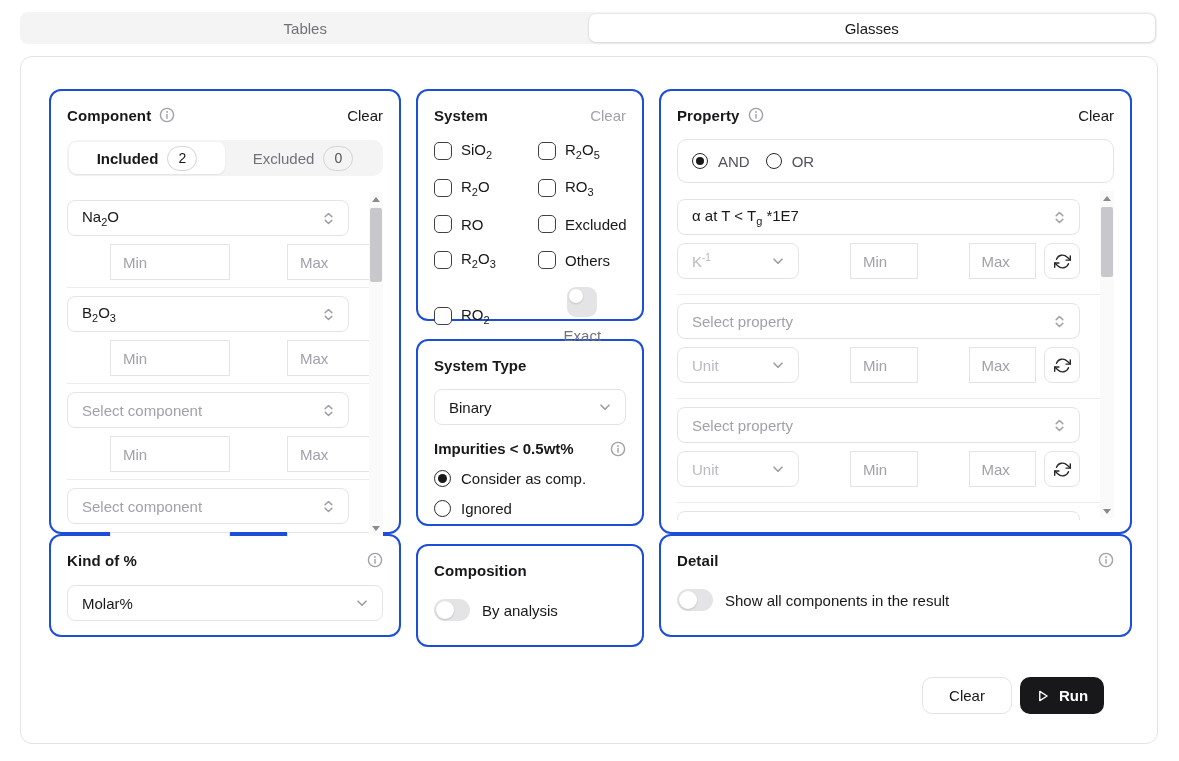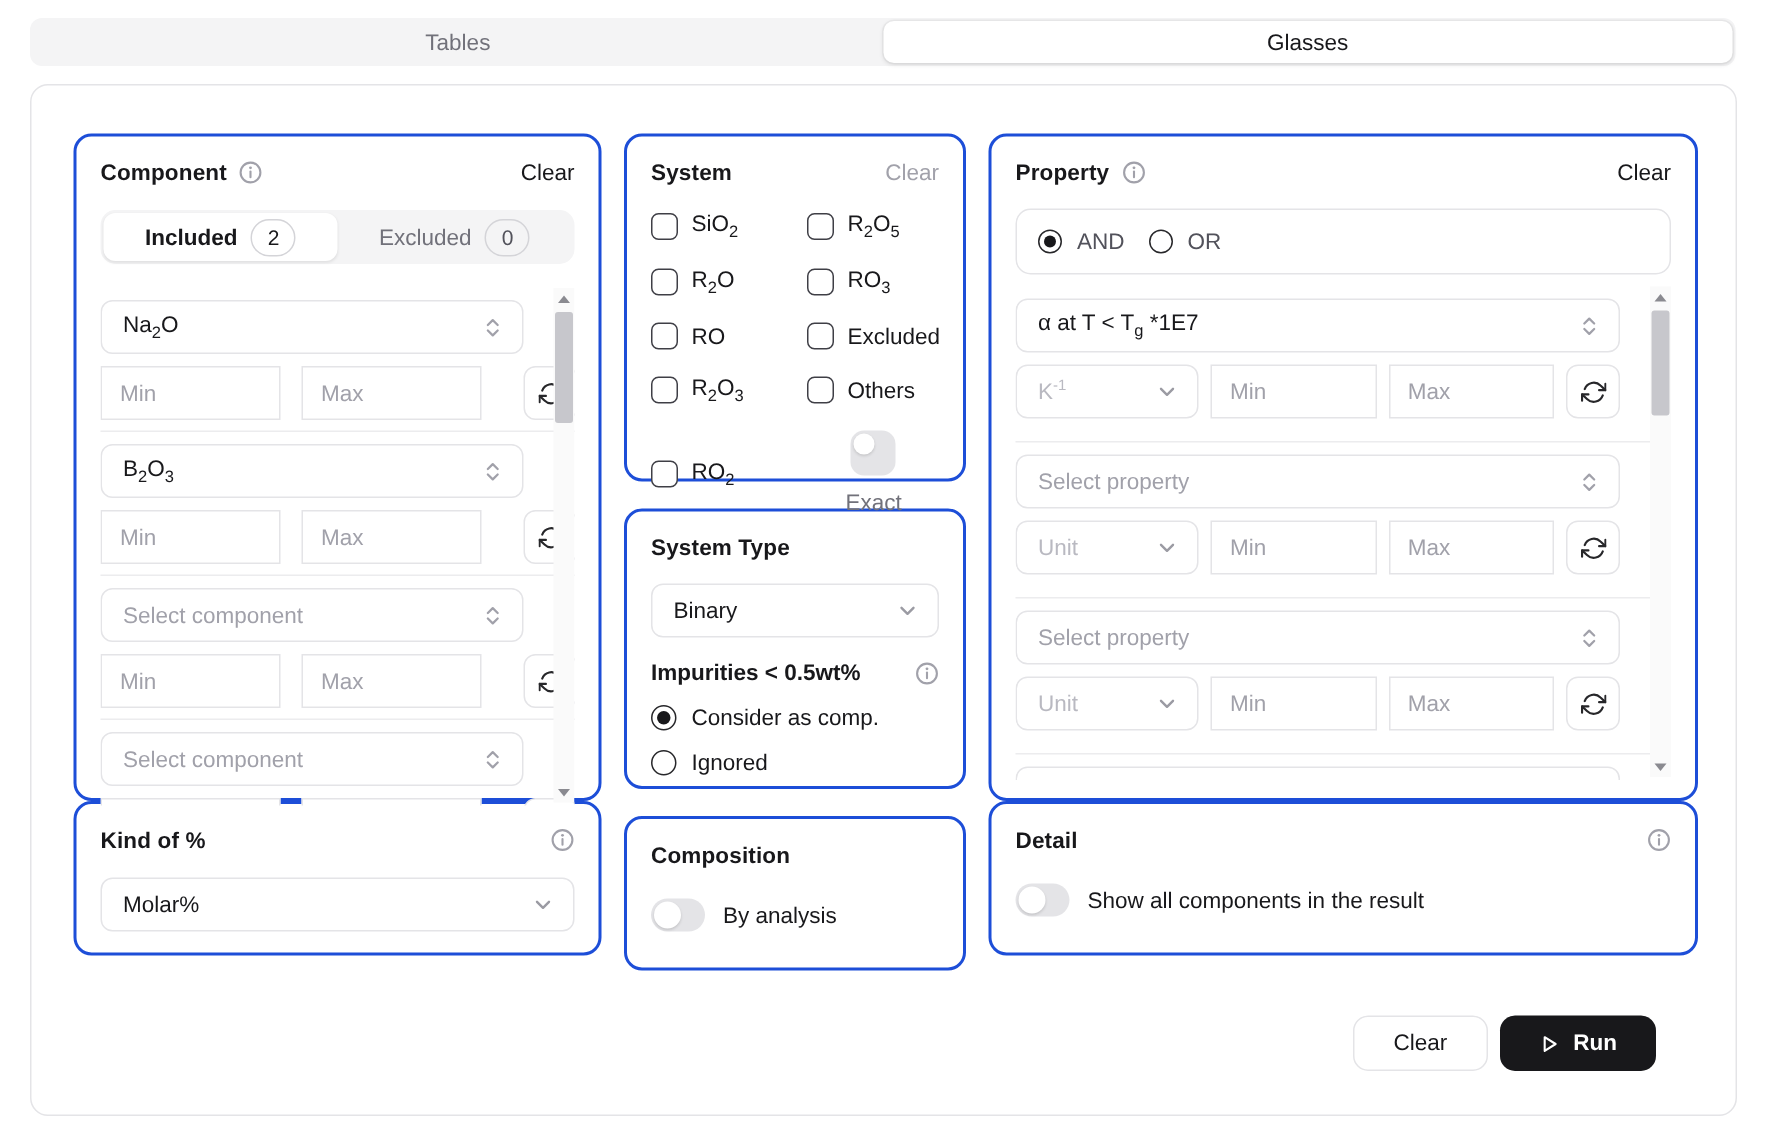--- a/index.html
+++ b/index.html
@@ -33,21 +33,21 @@
   
   .sel { height:36px; border:1px solid #e4e4e7; border-radius:8px;
     display:flex; align-items:center; padding:0 12px 0 14px; background:#fff;
     cursor:pointer; }
   .sel .sel-txt { flex:1; white-space:nowrap; overflow:hidden; }
   .sel-txt sub { font-size:11px; }
   .sel-txt sup { font-size:10px; }
   .ph { color:#a1a1aa; }
   .dim { color:#b9b9c1; }
   .inp { height:36px; border:1px solid #e4e4e7; border-radius:0;
-    padding:0 12px; font:inherit; color:#18181b; width:100%; outline:none; }
+    padding:0 12px; font:inherit; color:#18181b; width:100%; outline:none;margin-left:43px; }
   .inp::placeholder { color:#a1a1aa; }
   .refresh-btn { width:36px; height:36px; flex:0 0 36px; border:1px solid #e4e4e7;
     border-radius:8px; background:#fff; display:flex; align-items:center;
     justify-content:center; cursor:pointer; }
   .divider { height:1px; background:#ececee; margin:7px -50px 8px -16px; }
 
   
   .toggle { width:36px; height:22px; border-radius:11px; background:#e4e4e7;
     position:relative; cursor:pointer; flex:0 0 36px; }
   .toggle::after { content:""; position:absolute; left:2px; top:2px; width:18px;
@@ -109,21 +109,21 @@
   
   .row2 { margin-top:0; height:103px; }
   .toggle-line { display:flex; align-items:center; gap:12px; margin-top:19px; }
 
   
   .footer { display:flex; justify-content:flex-end; gap:8px; margin:30px 26px 0 0; }
   .btn { height:37px; border-radius:10px; font:inherit; cursor:pointer;
     display:flex; align-items:center; justify-content:center; }
   .btn.ghost { width:90px; background:#fff; border:1px solid #e4e4e7;
     color:#18181b; }
-  .btn.primary { width:104px; background:#18181b; border:none; color:#fff;
+  .btn.primary { width:84px; background:#18181b; border:none; color:#fff;
     gap:9px; font-weight:600; }
 </style>
 </head>
 <body>
 
 <div class="tabbar">
   <div class="tab">
       <span>Tables</span>
     </div>
   <div class="tab active">

